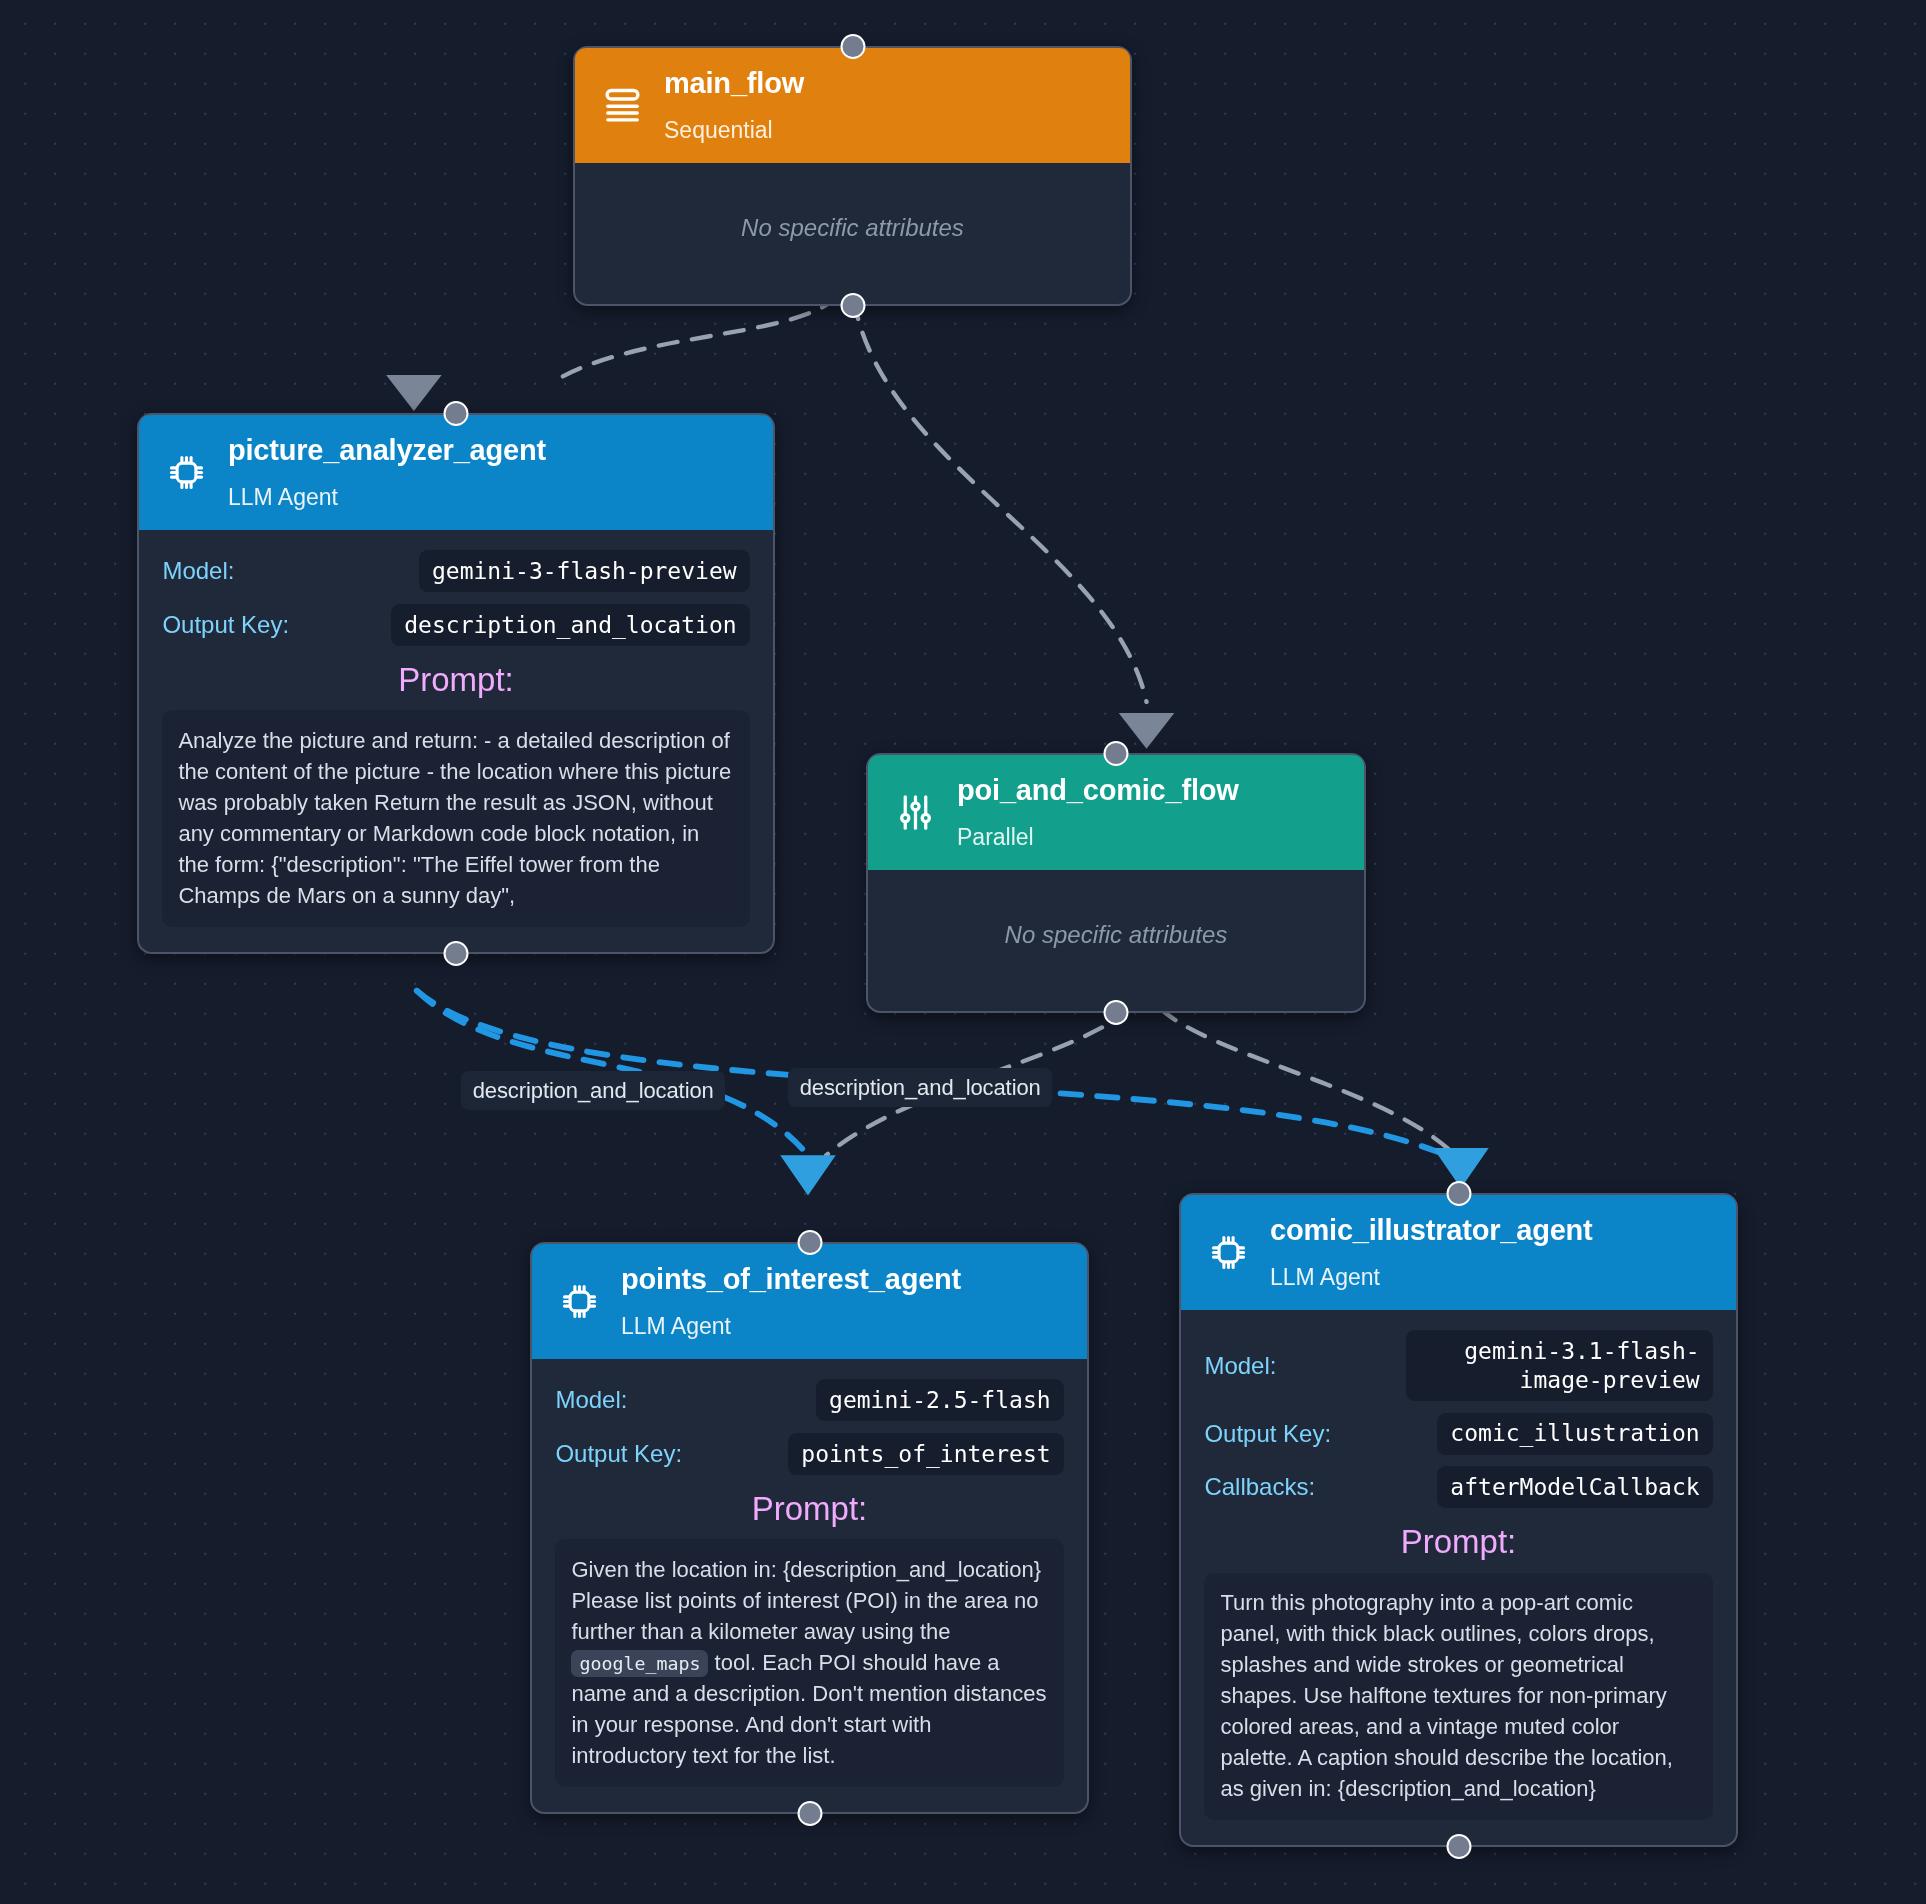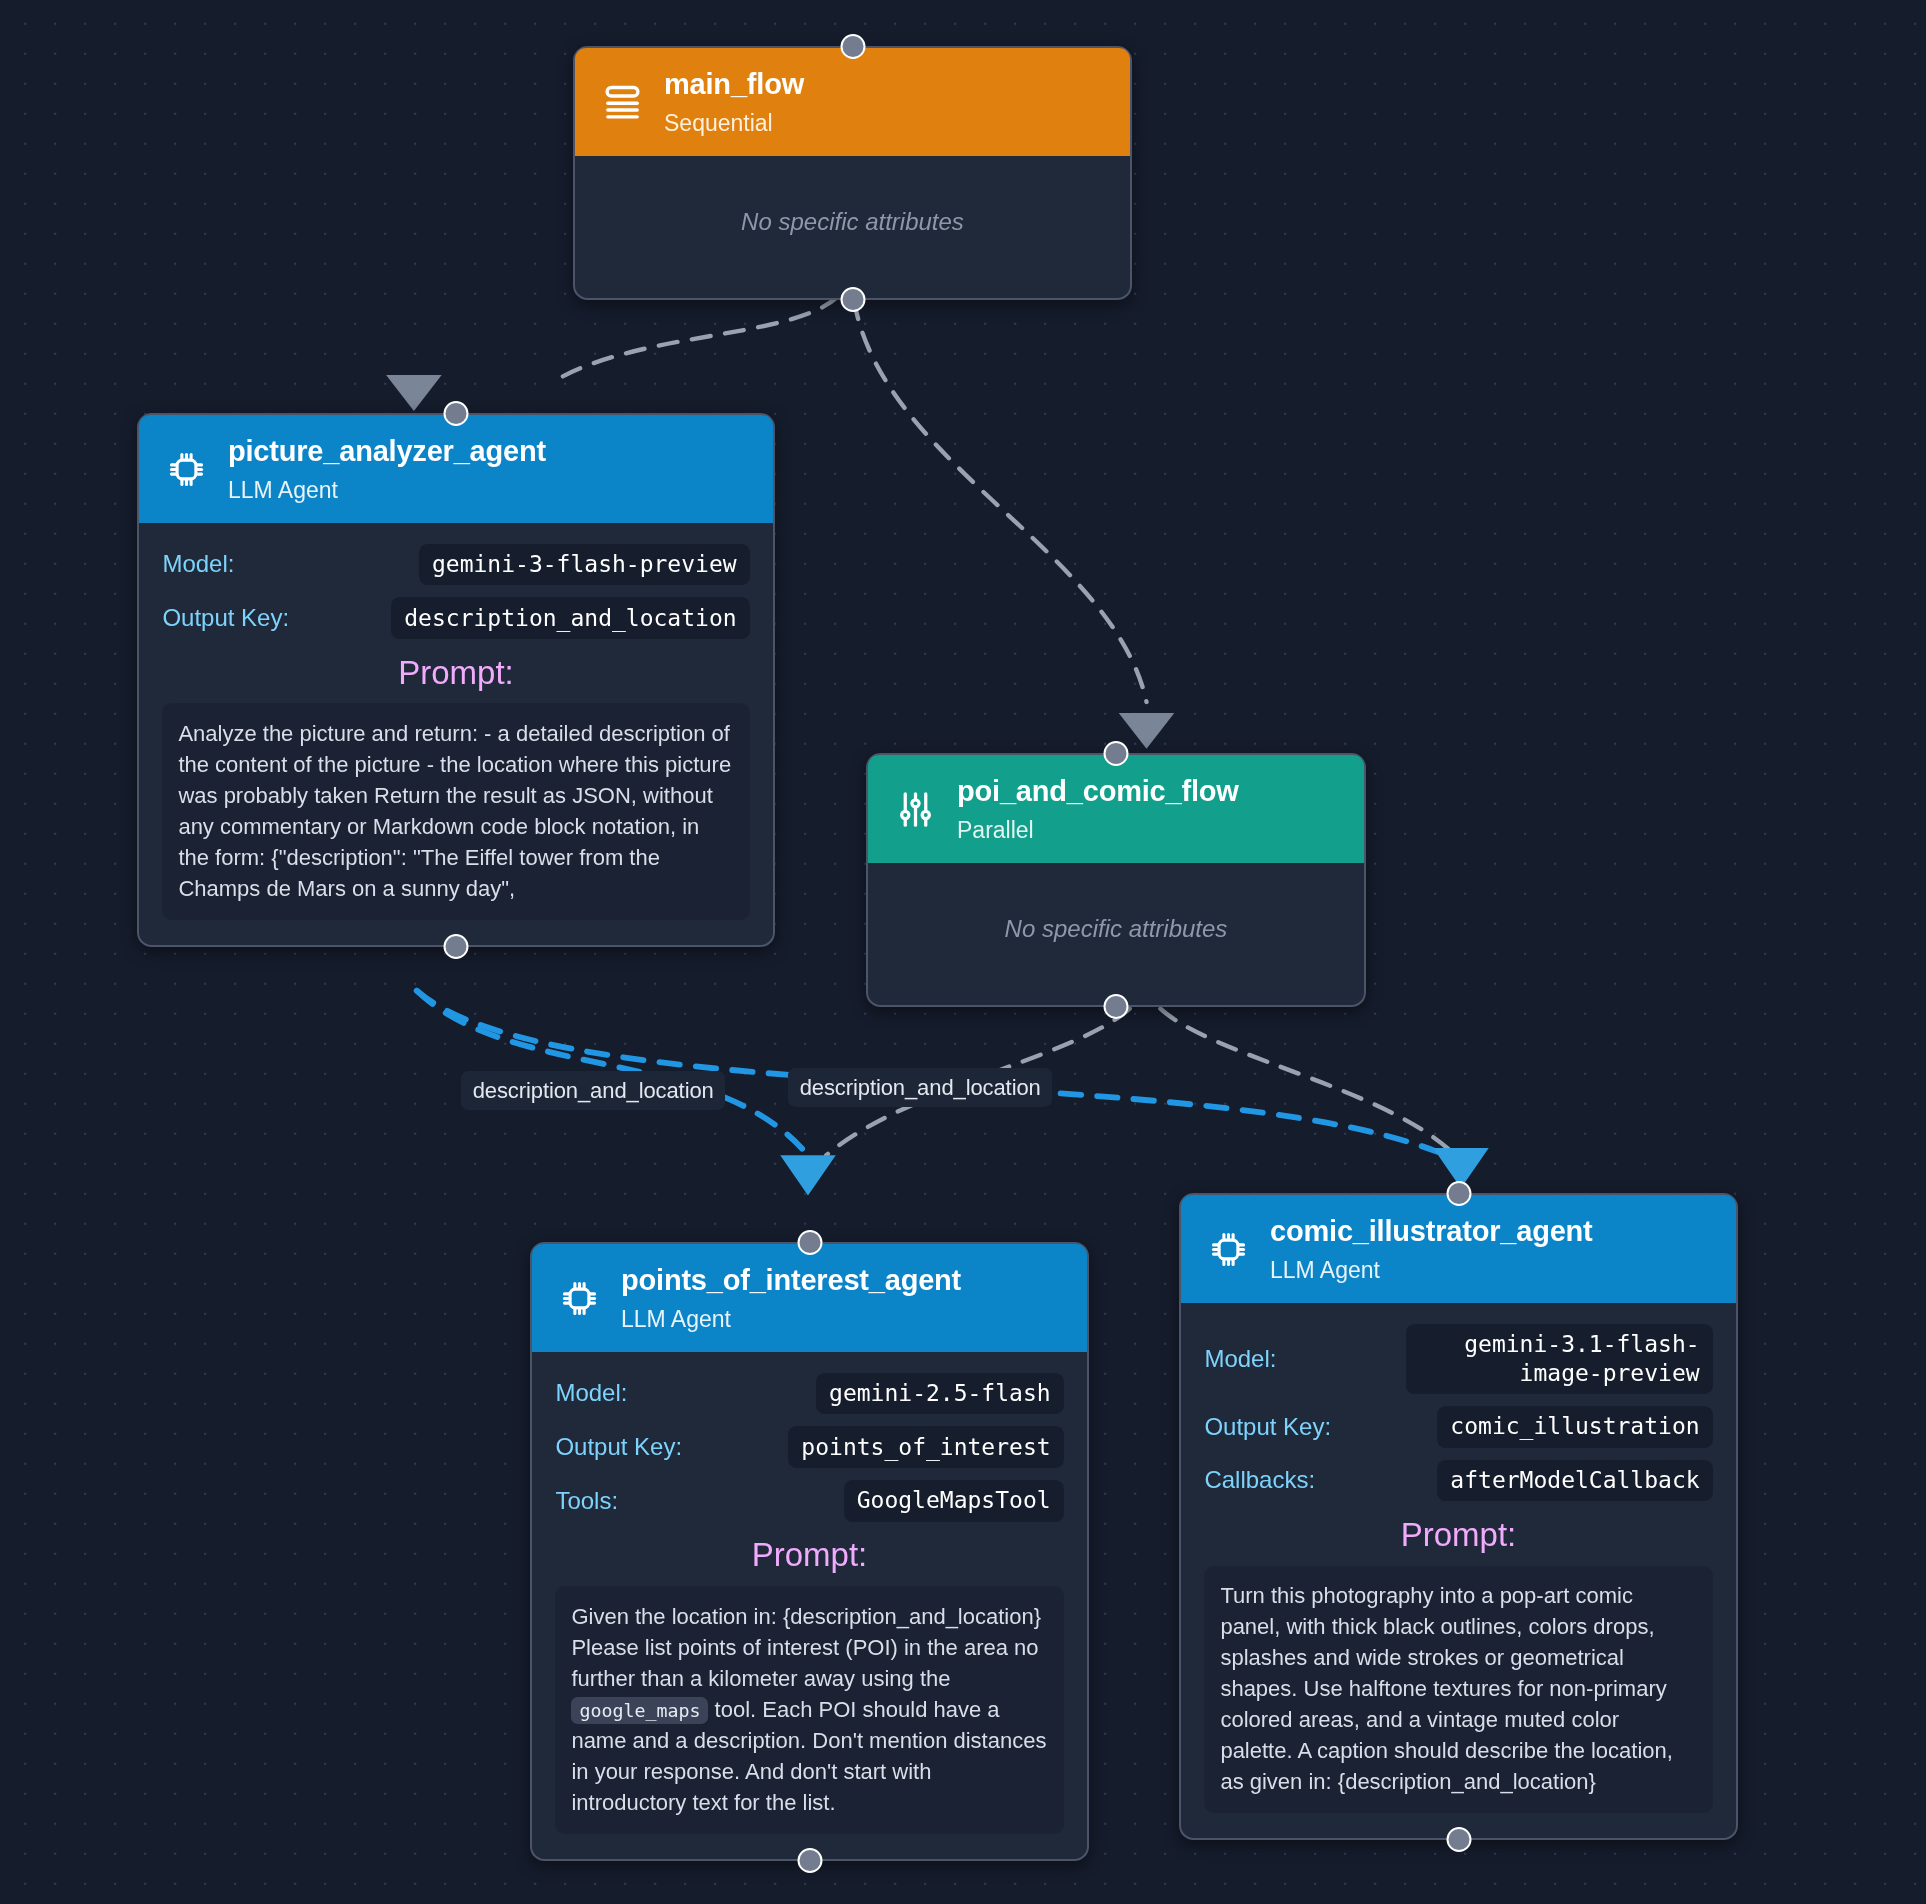--- a/index.html
+++ b/index.html
@@ -62,21 +62,21 @@
   .node-icon {
     flex: 0 0 auto;
     width: 45px;
     height: 45px;
     display: flex;
     align-items: center;
     justify-content: center;
   }
   .node-icon svg { display: block; }
 
-  .node-titles { display: flex; flex-direction: column; gap: 10px; }
+  .node-titles { display: flex; flex-direction: column; gap: 18px; }
   .node-title {
     font-size: 29px;
     font-weight: bold;
     color: #ffffff;
     letter-spacing: -0.2px;
     line-height: 1.12;
   }
   .node-subtitle {
     font-size: 23px;
     color: #e9f3fa;
@@ -336,24 +336,20 @@
 
     <div class="node-body">
       <div class="attr-row">
         <span class="attr-label">Model:</span>
         <span class="attr-value">gemini-2.5-flash</span>
       </div>
       <div class="attr-row">
         <span class="attr-label">Output Key:</span>
         <span class="attr-value">points_of_interest</span>
       </div>
-      <div class="attr-row">
-        <span class="attr-label">Tools:</span>
-        <span class="attr-value">GoogleMapsTool</span>
-      </div>
 
       <div class="prompt-label">Prompt:</div>
       <div class="prompt-box">
         <span>Given the location in: {description_and_location} Please list points of interest (POI) in the area no further than a kilometer away using the</span>
         <span class="code-chip">google_maps</span>
         <span>tool. Each POI should have a name and a description. Don't mention distances in your response. And don't start with introductory text for the list.</span>
       </div>
     </div>
 
     <div class="handle bottom"></div>

